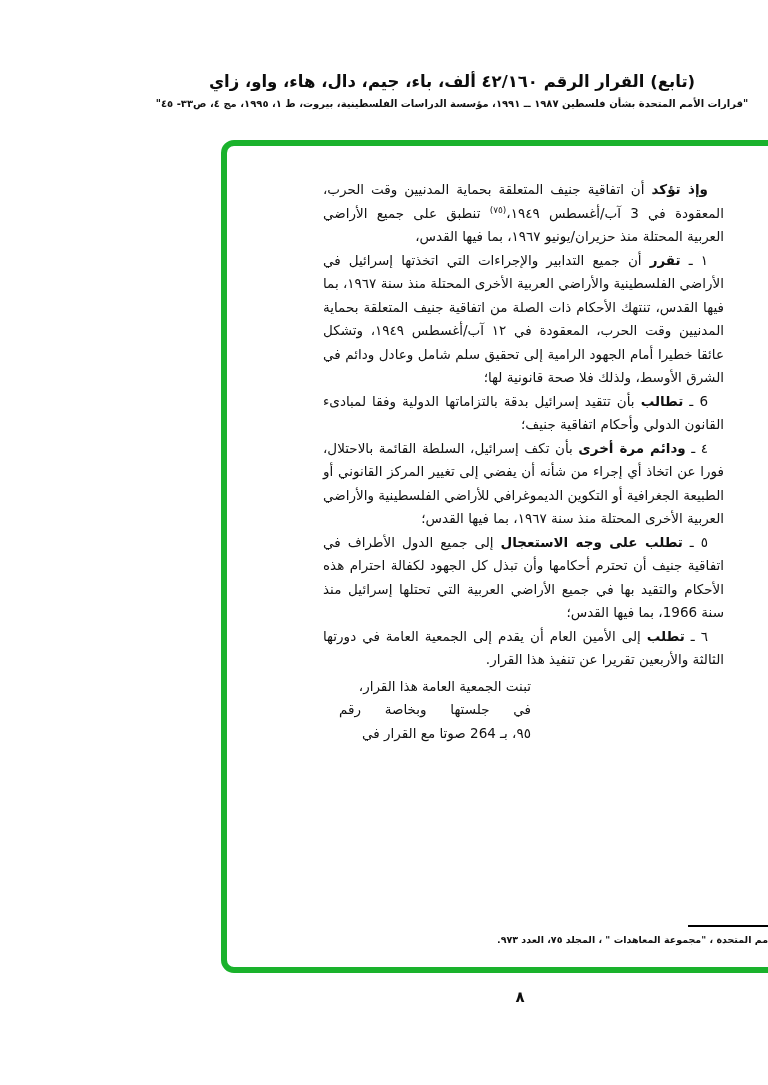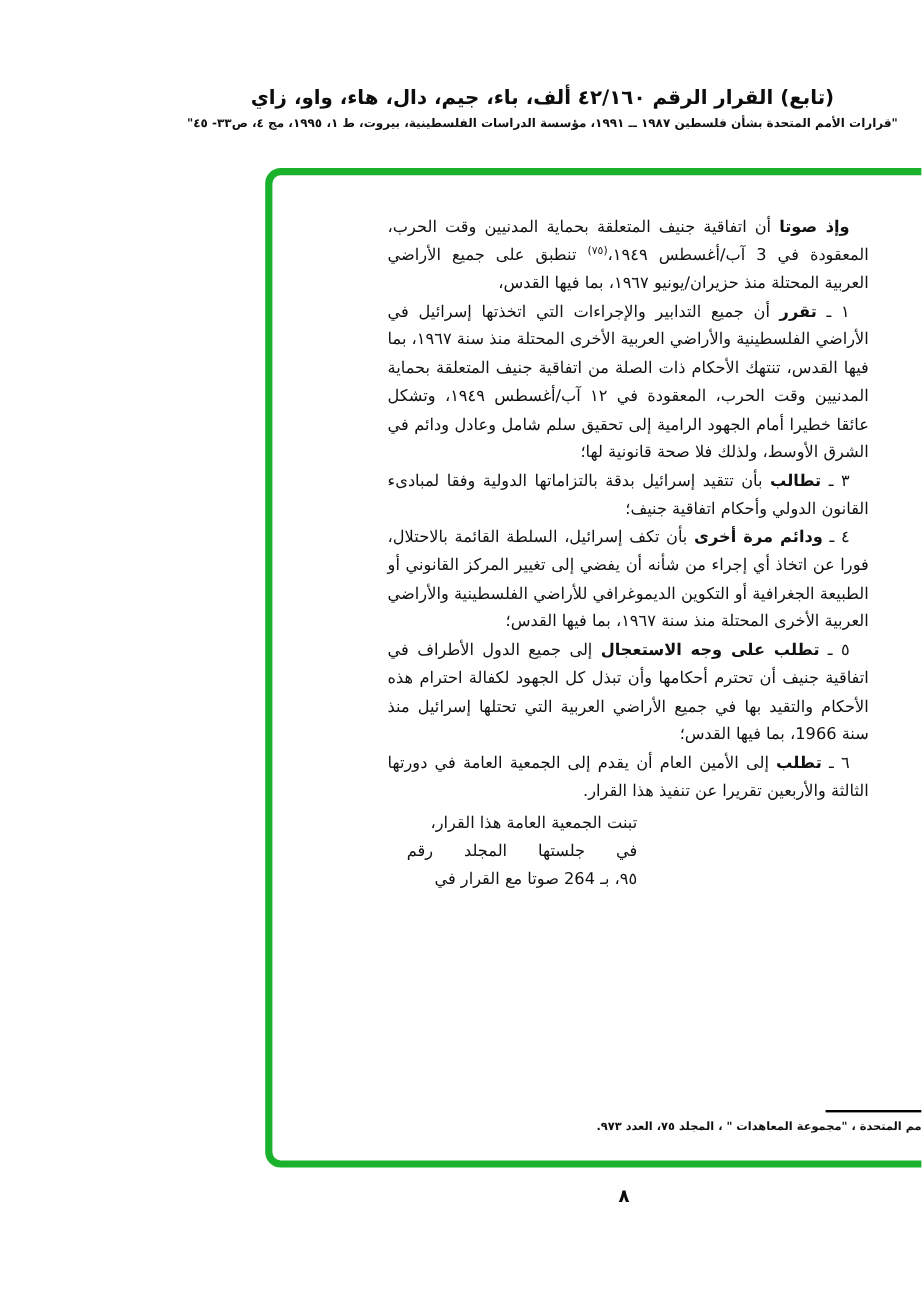--- a/index.html
+++ b/index.html
@@ -113,30 +113,30 @@
 
 <div class="page">
 
   <div class="hdr-title">(تابع) القرار الرقم ٤٢/١٦٠ ألف، باء، جيم، دال، هاء، واو، زاي</div>
 
   <div class="hdr-source">"قرارات الأمم المتحدة بشأن فلسطين ١٩٨٧ ــ ١٩٩١، مؤسسة الدراسات الفلسطينية، بيروت، ط ١، ١٩٩٥، مج ٤، ص٣٣- ٤٥"</div>
 
   <div class="green-box" style="border-color: rgb(26, 178, 44);">
     <div class="box-inner">
       <div id="paragraphs-host">
-          <p class="para"><span class="bold ">وإذ صوتا</span><span class=""> أن اتفاقية جنيف المتعلقة بحماية المدنيين وقت الحرب، المعقودة في 3 آب/أغسطس ١٩٤٩،</span><span class="fn-ref">(٧٥)</span><span class=""> تنطبق على جميع الأراضي العربية المحتلة منذ حزيران/يونيو ١٩٦٧، بما فيها القدس،</span></p>
+          <p class="para"><span class="bold ">وإذ تؤكد</span><span class=""> أن اتفاقية جنيف المتعلقة بحماية المدنيين وقت الحرب، المعقودة في 3 آب/أغسطس ١٩٤٩،</span><span class="fn-ref">(٧٥)</span><span class=""> تنطبق على جميع الأراضي العربية المحتلة منذ حزيران/يونيو ١٩٦٧، بما فيها القدس،</span></p>
           <p class="para"><span class="">١ ـ </span><span class="bold ">تقرر</span><span class=""> أن جميع التدابير والإجراءات التي اتخذتها إسرائيل في الأراضي الفلسطينية والأراضي العربية الأخرى المحتلة منذ سنة ١٩٦٧، بما فيها القدس، تنتهك الأحكام ذات الصلة من اتفاقية جنيف المتعلقة بحماية المدنيين وقت الحرب، المعقودة في ١٢ آب/أغسطس ١٩٤٩، وتشكل عائقا خطيرا أمام الجهود الرامية إلى تحقيق سلم شامل وعادل ودائم في الشرق الأوسط، ولذلك فلا صحة قانونية لها؛</span></p>
-          <p class="para"><span class="">٣ ـ </span><span class="bold ">تطالب</span><span class=""> بأن تتقيد إسرائيل بدقة بالتزاماتها الدولية وفقا لمبادىء القانون الدولي وأحكام اتفاقية جنيف؛</span></p>
+          <p class="para"><span class="">6 ـ </span><span class="bold ">تطالب</span><span class=""> بأن تتقيد إسرائيل بدقة بالتزاماتها الدولية وفقا لمبادىء القانون الدولي وأحكام اتفاقية جنيف؛</span></p>
           <p class="para"><span class="">٤ ـ </span><span class="bold ">ودائم مرة أخرى</span><span class=""> بأن تكف إسرائيل، السلطة القائمة بالاحتلال، فورا عن اتخاذ أي إجراء من شأنه أن يفضي إلى تغيير المركز القانوني أو الطبيعة الجغرافية أو التكوين الديموغرافي للأراضي الفلسطينية والأراضي العربية الأخرى المحتلة منذ سنة ١٩٦٧، بما فيها القدس؛</span></p>
           <p class="para"><span class="">٥ ـ </span><span class="bold ">تطلب على وجه الاستعجال</span><span class=""> إلى جميع الدول الأطراف في اتفاقية جنيف أن تحترم أحكامها وأن تبذل كل الجهود لكفالة احترام هذه الأحكام والتقيد بها في جميع الأراضي العربية التي تحتلها إسرائيل منذ سنة 1966، بما فيها القدس؛</span></p>
           <p class="para"><span class="">٦ ـ </span><span class="bold ">تطلب</span><span class=""> إلى الأمين العام أن يقدم إلى الجمعية العامة في دورتها الثالثة والأربعين تقريرا عن تنفيذ هذا القرار.</span></p>
         </div>
       <div class="closing" id="closing-host">
           <div class="closing-line">تبنت الجمعية العامة هذا القرار،</div>
-          <div class="closing-line stretch">في جلستها المجلد رقم</div>
+          <div class="closing-line stretch">في جلستها وبخاصة رقم</div>
           <div class="closing-line">٩٥، بـ 264 صوتا مع القرار في</div>
         </div>
     </div>
 
     <div class="footnote-area">
       <div class="fn-rule"></div>
       <div class="fn-text">(٧٥) الأمم المتحدة ، "مجموعة المعاهدات " ، المجلد ٧٥، العدد ٩٧٣.</div>
     </div>
   </div>
 

